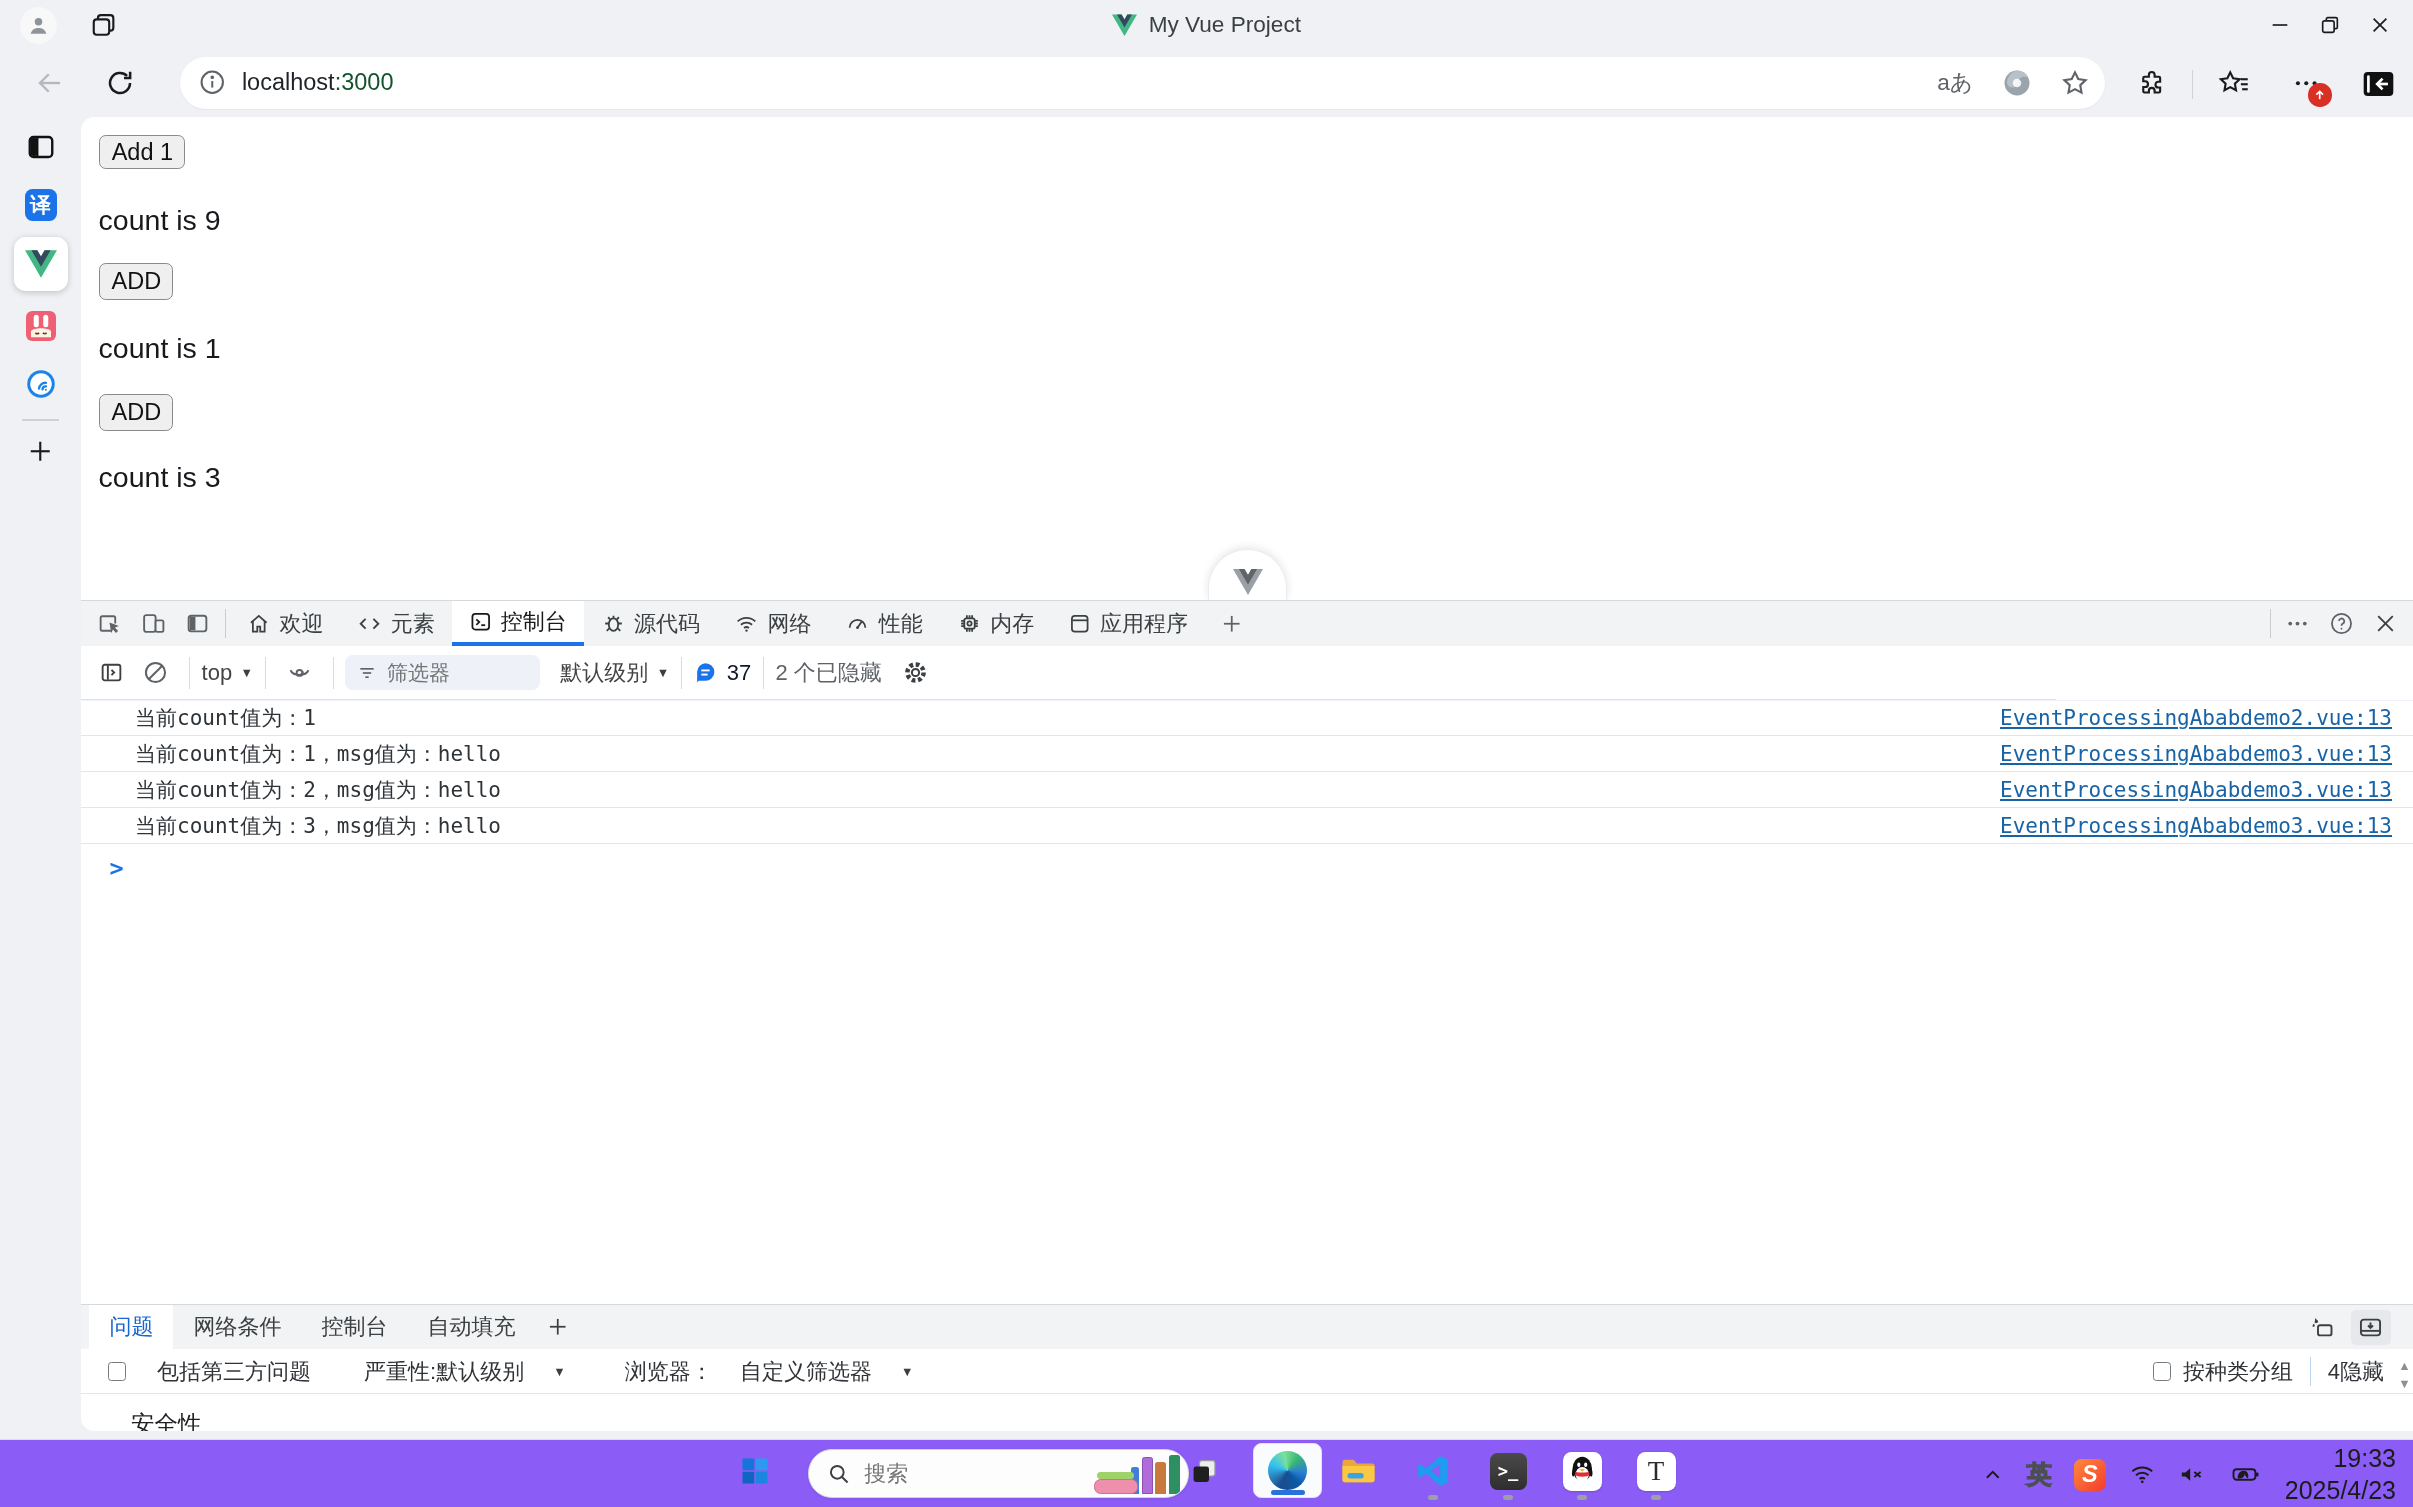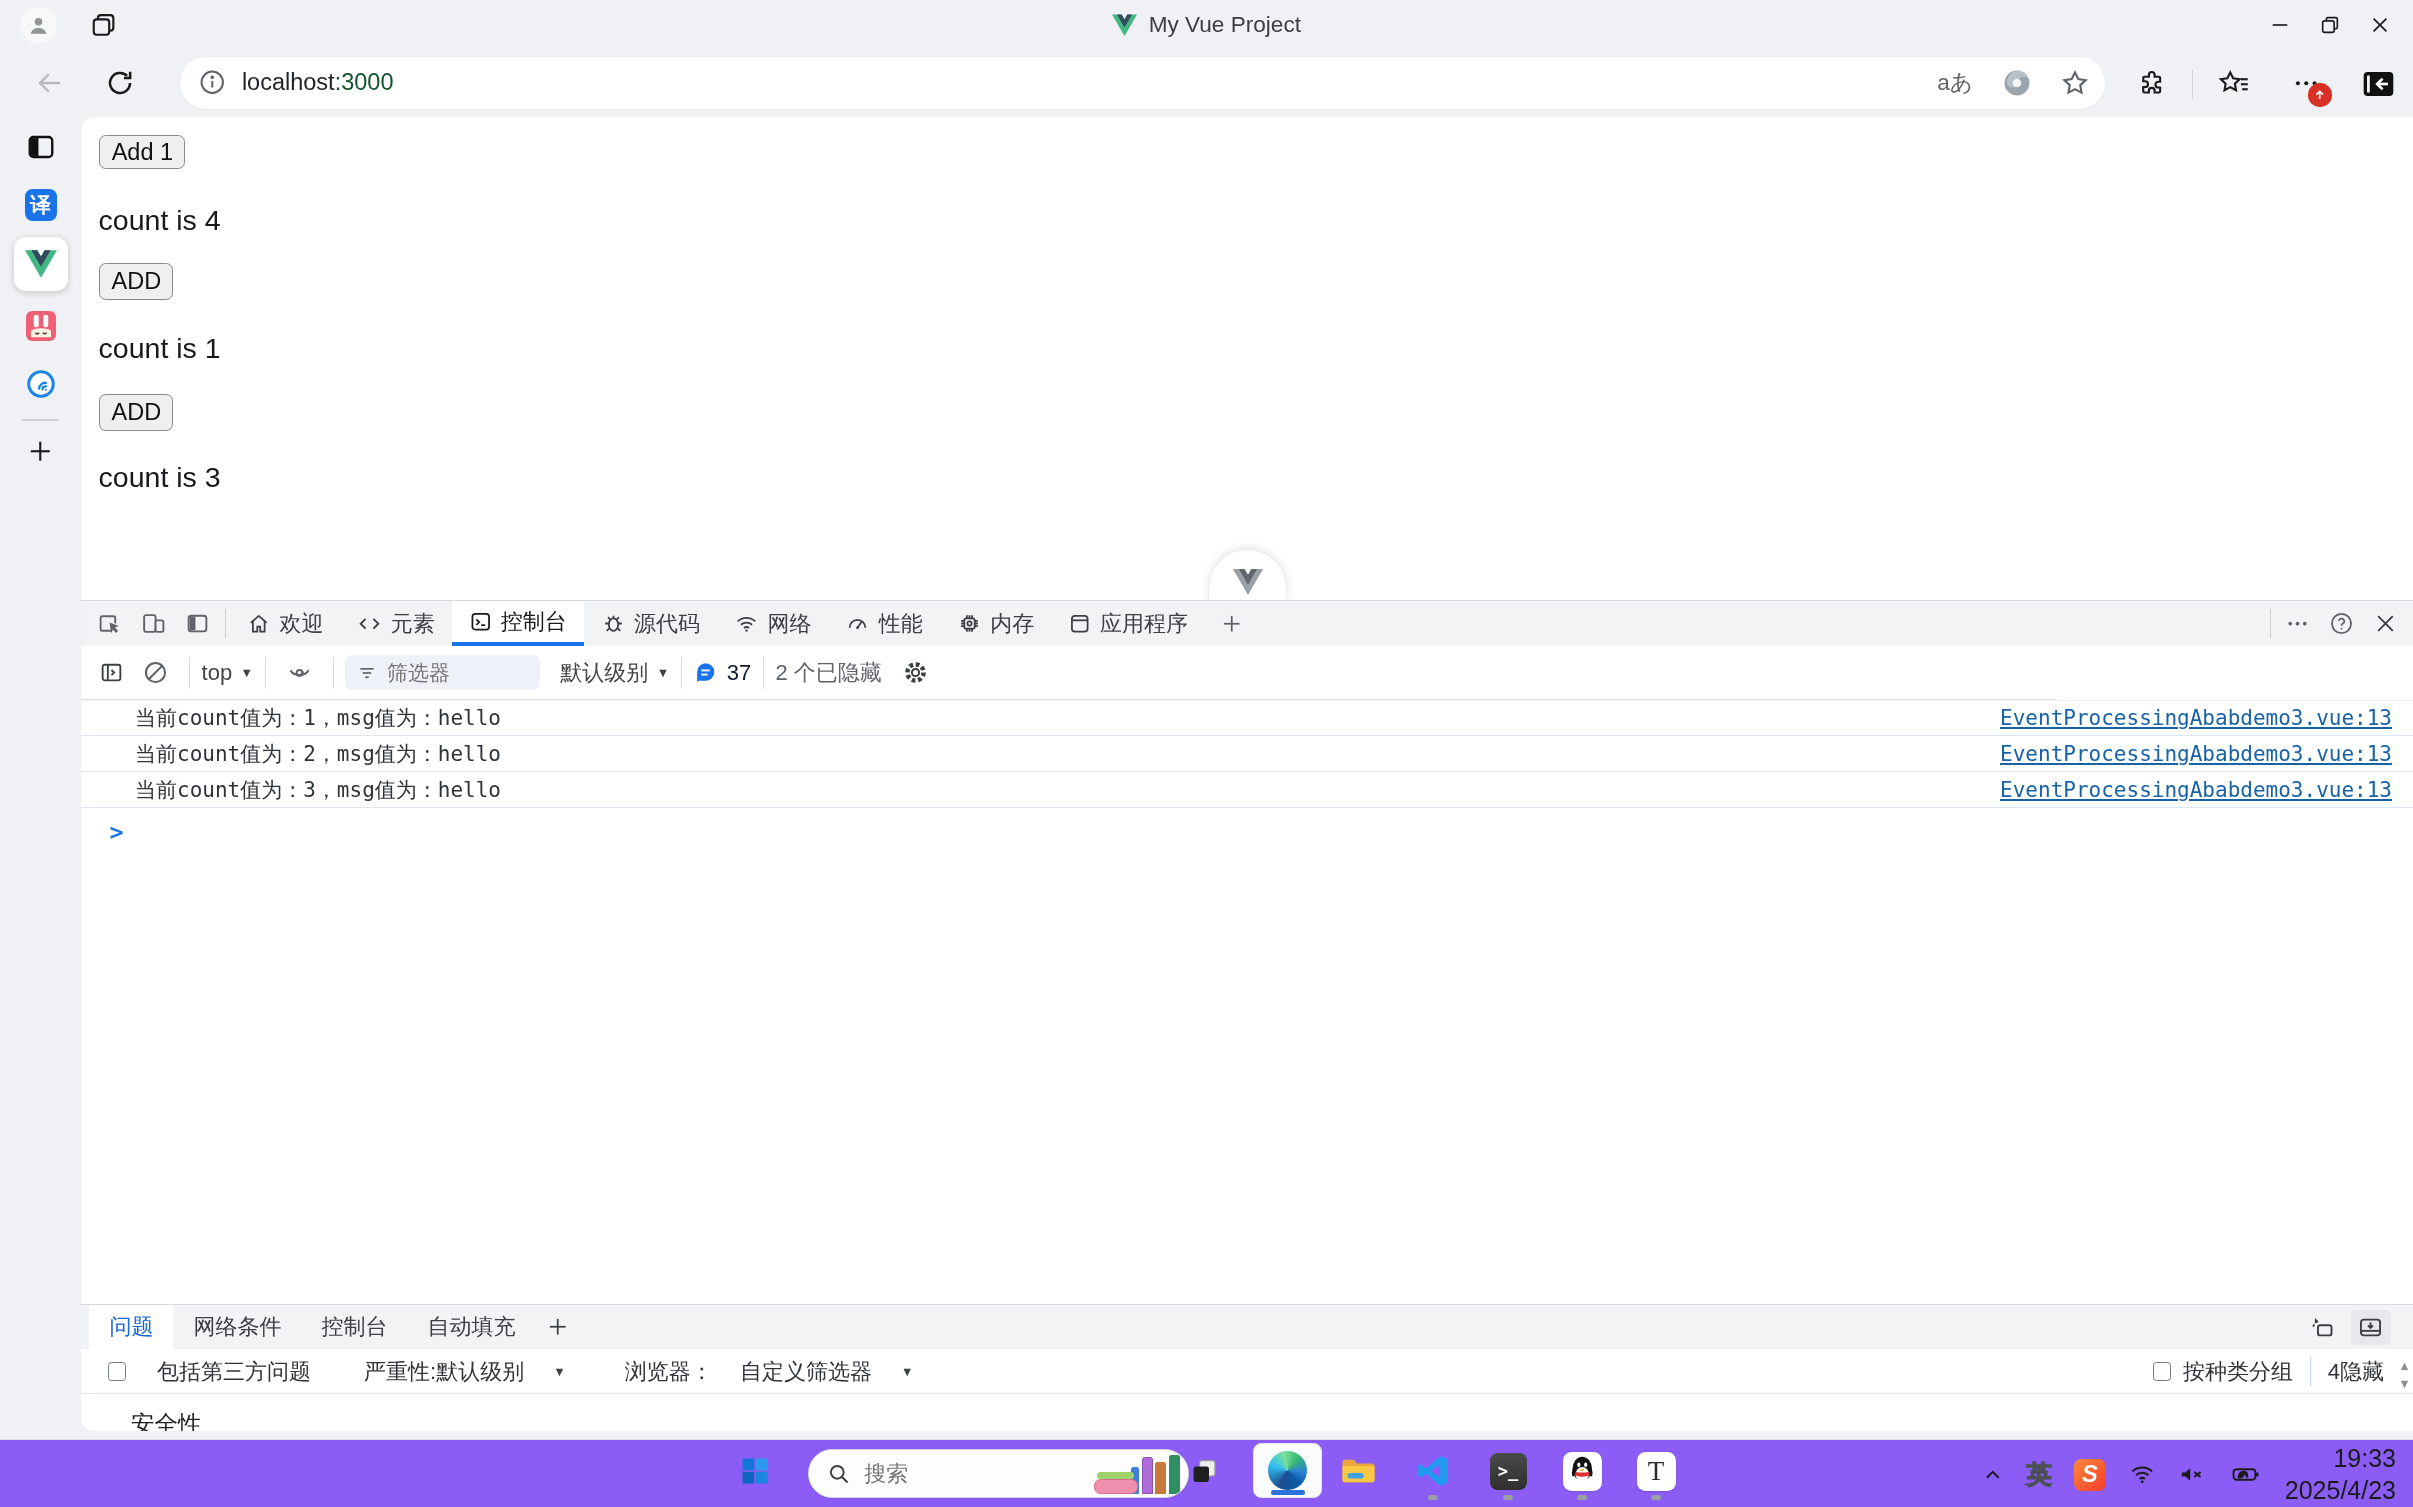--- a/index.html
+++ b/index.html
@@ -238,21 +238,21 @@
         <line x1="12" y1="4" x2="12" y2="20"></line>
         <line x1="4" y1="12" x2="20" y2="12"></line>
       </svg>
   </div>
 </div>
 
 <div id="content" class="abs">
 
   <div class="abs" style="left:0; top:0; width:2333px; height:483px">
     <button class="pgbtn" style="left:18.4px; top:18.4px; width:86px; height:34px">Add 1</button>
-    <div class="count" style="left:17.6px; top:87px">count is 4</div>
+    <div class="count" style="left:17.6px; top:87px">count is 9</div>
     <button class="pgbtn" style="left:18.4px; top:146px; width:74px; height:37px">ADD</button>
     <div class="count" style="left:17.6px; top:215px">count is 1</div>
     <button class="pgbtn" style="left:18.4px; top:277px; width:74px; height:37px">ADD</button>
     <div class="count" style="left:17.6px; top:344px">count is 3</div>
   </div>
 
   <div id="vue-toggle">
     <svg width="30" height="26" viewBox="0 0 256 221">
         <path fill="#9aa0a6" d="M204 0h52L128 220.8 0 0h98l30 51L157 0z"></path>
         <path fill="#5f6569" d="M157 0l-29 51L98 0H51l77 133L205 0z"></path>
@@ -426,20 +426,24 @@
     <span style="color:#5f6368">2 个已隐藏</span>
     <div class="dt-tool" style="margin-left:11.7px">
       <svg width="27" height="27" viewBox="0 0 24 24" fill="none" stroke="#3c4043">
           <circle cx="12" cy="12" r="7.2" stroke-width="4" stroke-dasharray="3.3 2.35"></circle>
           <circle cx="12" cy="12" r="3.2" stroke-width="1.8" fill="#fff"></circle>
         </svg>
     </div>
   </div>
 
   <div id="dt-console">
+    <div class="c-row">
+      <span>当前count值为：1</span>
+      <a class="c-link">EventProcessingAbabdemo2.vue:13</a>
+    </div>
     <div class="c-row">
       <span>当前count值为：1，msg值为：hello</span>
       <a class="c-link">EventProcessingAbabdemo3.vue:13</a>
     </div>
     <div class="c-row">
       <span>当前count值为：2，msg值为：hello</span>
       <a class="c-link">EventProcessingAbabdemo3.vue:13</a>
     </div>
     <div class="c-row">
       <span>当前count值为：3，msg值为：hello</span>

